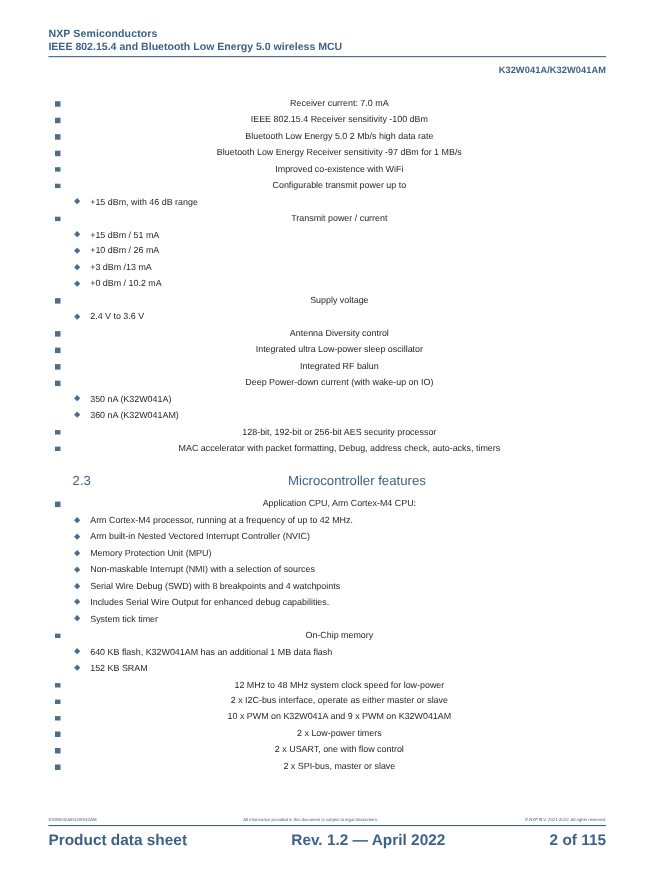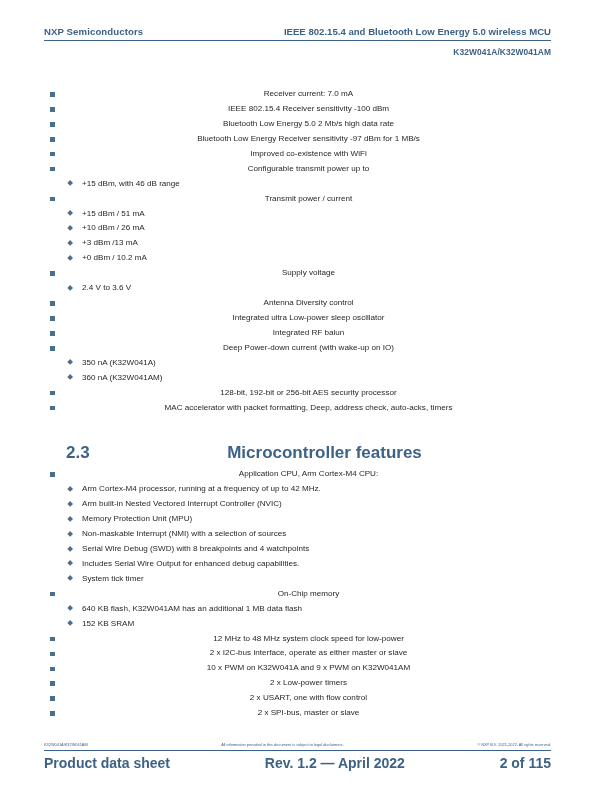--- a/index.html
+++ b/index.html
@@ -22,20 +22,21 @@
     left: 44px;
     top: 26px;
     width: 507px;
   }
   .hdr-row {
     display: flex;
     align-items: baseline;
     justify-content: space-between;
     padding-bottom: 3px;
     border-bottom: 1.6px solid #3d6287;
+    flex-direction: column;
   }
   .hdr-company {
     font-size: 9.6px;
     font-weight: bold;
     color: #3d6287;
     letter-spacing: 0.1px;
     white-space: nowrap;
   }
   .hdr-title {
     font-size: 9.6px;
@@ -103,26 +104,26 @@
     background: #4b6e8f;
     display: block;
     transform: rotate(45deg);
   }
 
   .txt { display: block; }
 
   
   .section-head {
     position: relative;
-    margin-top: 32px;
+    margin-top: 16px;
     margin-bottom: 8px;
     padding-left: 22px;
     color: #3d6287;
-    font-weight: bold;
-    font-size: 17px;
+    font-weight: normal;
+    font-size: 12px;
     line-height: 14px;
   }
   .section-head .num {
     position: absolute;
     left: 22px;
     top: 0;
     width: 32px;
     display: block;
   }
   .section-head .ttl {
@@ -257,21 +258,21 @@
       <li class="b2">
         <span class="mk"></span>
         <span class="txt">360 nA (K32W041AM)</span>
       </li>
       <li class="b1">
         <span class="mk"></span>
         <span class="txt">128-bit, 192-bit or 256-bit AES security processor</span>
       </li>
       <li class="b1">
         <span class="mk"></span>
-        <span class="txt">MAC accelerator with packet formatting, Deep, address check, auto-acks, timers</span>
+        <span class="txt">MAC accelerator with packet formatting, Debug, address check, auto-acks, timers</span>
       </li>
     </ul>
 
   <div class="section-head">
     <span class="num">2.3</span>
     <span class="ttl">Microcontroller features</span>
   </div>
 
   <ul class="lvl1" id="mcu-list">
       <li class="b1">

